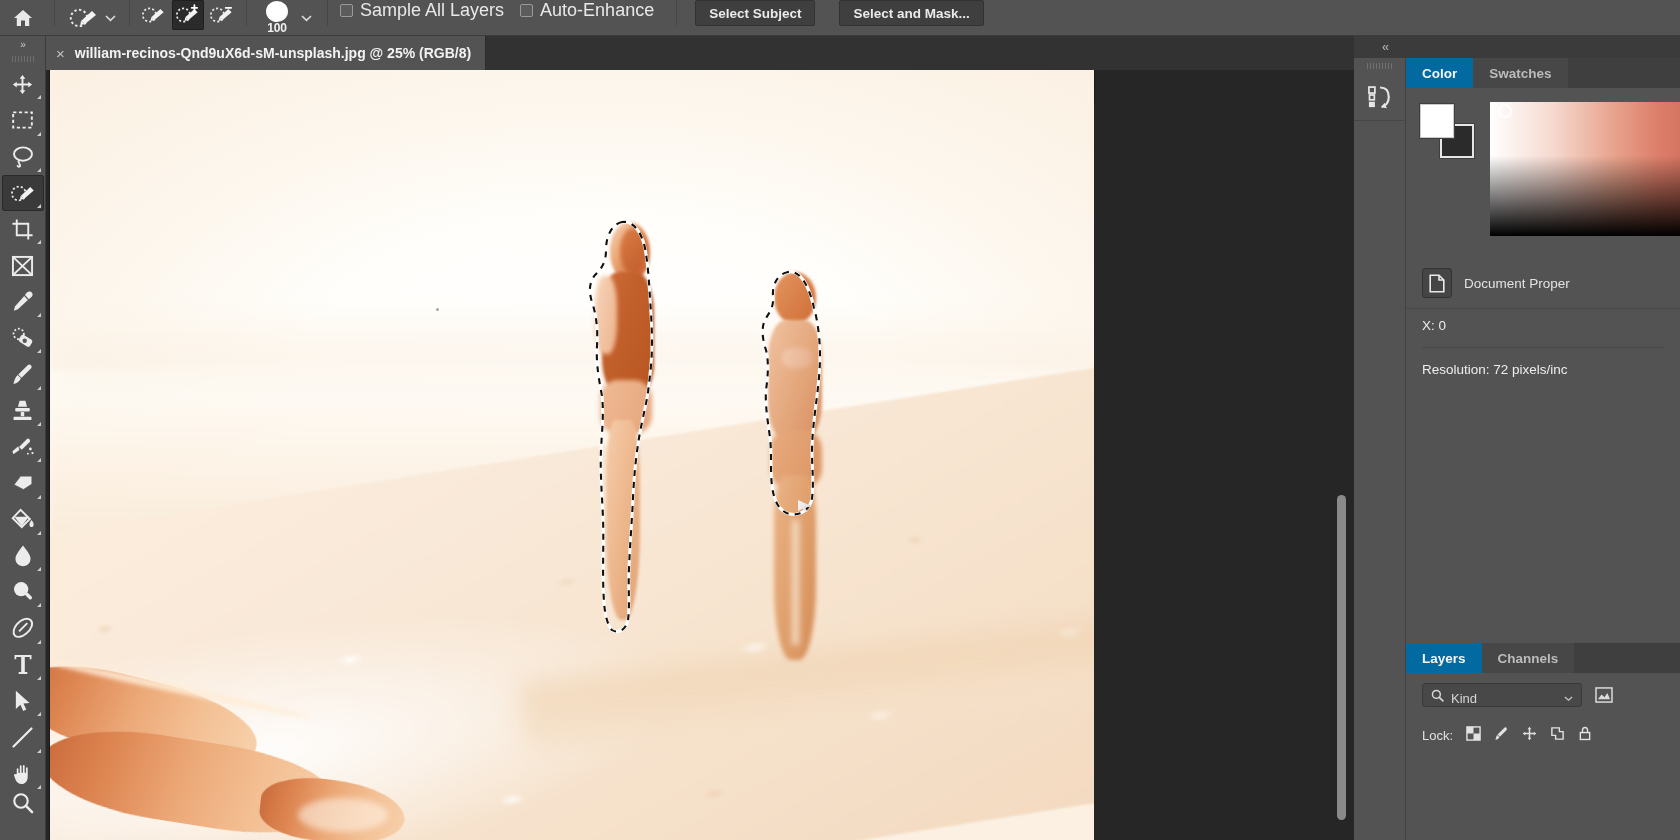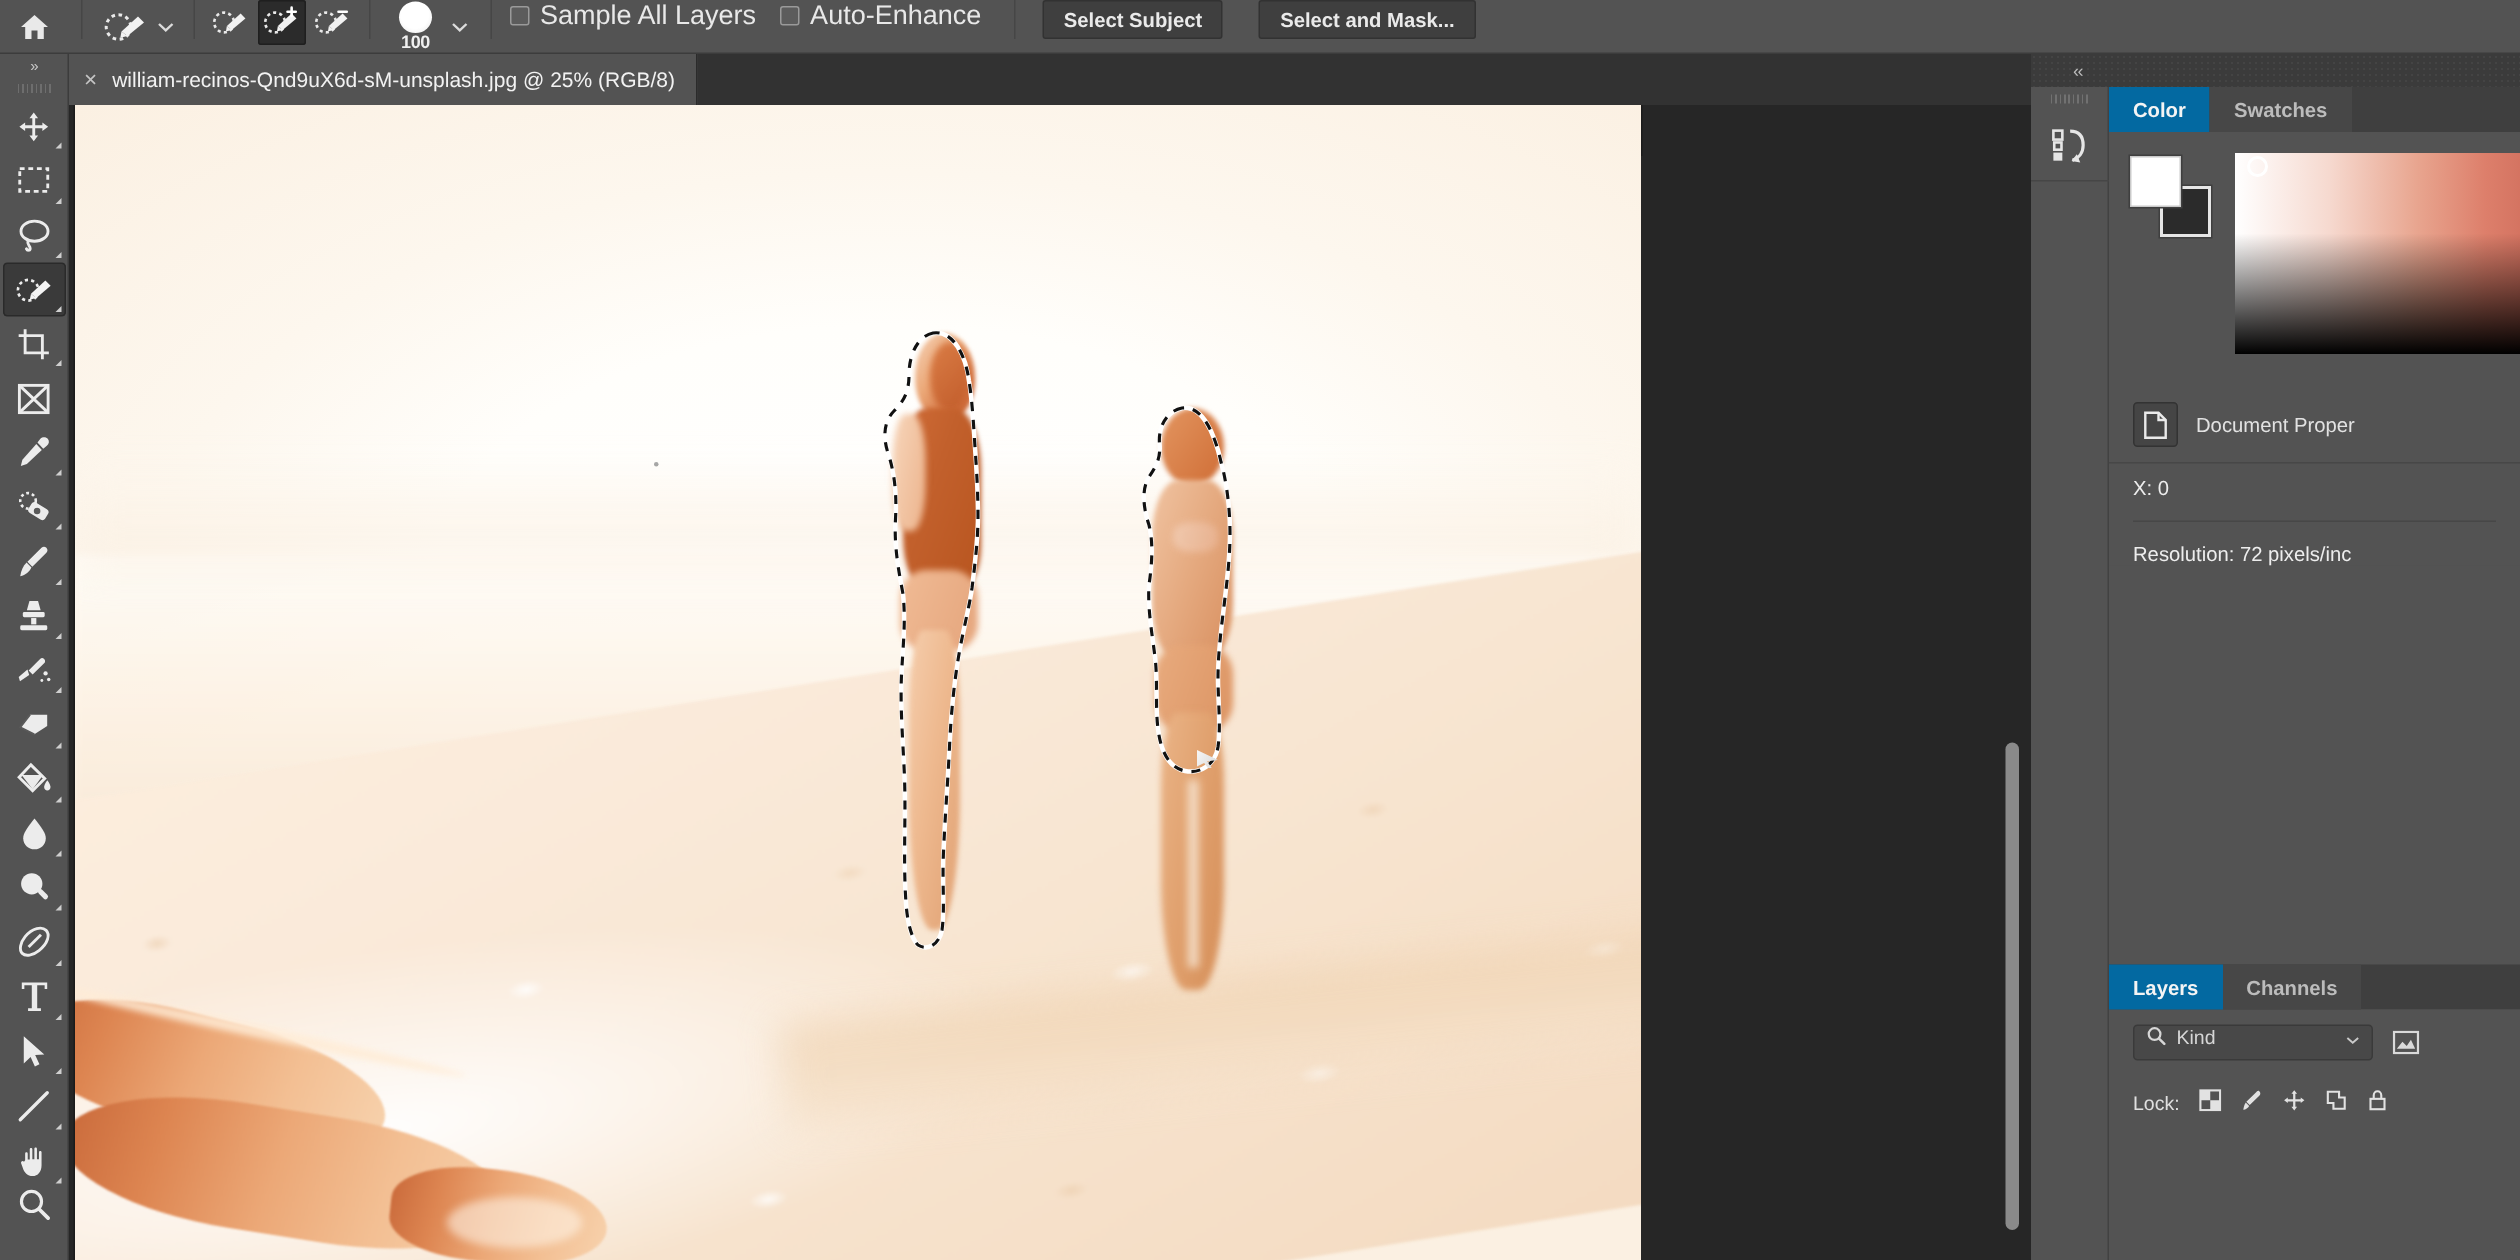--- a/index.html
+++ b/index.html
@@ -97,21 +97,21 @@
   }
   .tabbar {
     position: absolute; left: 0; top: 0; width: 1308px; height: 34px;
     background: #323232; display: flex; align-items: flex-end;
   }
   .doc-tab {
     height: 34px; background: #535353; display: flex; align-items: center;
     padding: 0 14px 0 10px; gap: 10px; border-right: 1px solid #2b2b2b;
   }
   .tab-close { font-size: 15px; color: #c4c4c4; line-height: 1; }
-  .tab-title { font-size: 14px; color: #f2f2f2; font-weight: normal; white-space: nowrap; }
+  .tab-title { font-size: 14px; color: #f2f2f2; font-weight: bold; white-space: nowrap; }
 
   .canvas-wrap {
     position: absolute; left: 0; top: 34px; width: 1308px; height: 770px;
     background: #262626; overflow: hidden;
   }
   .canvas {
     position: absolute; left: 4px; top: 0px; width: 1044px; height: 770px;
     overflow: hidden;
     box-shadow: 0 0 0 1px #1b1b1b;
     background: #fffdf9;
@@ -262,21 +262,21 @@
   .prop-head-label { font-size: 13.5px; color: #e2e2e2; white-space: nowrap; }
   .prop-row { padding: 9px 0 0 16px; font-size: 13.5px; color: #ededed; }
   .prop-divider { height: 1px; background: #474747; margin: 14px 16px 0 16px; }
   .prop-res { padding: 14px 0 0 16px; font-size: 13.5px; color: #ededed; white-space: nowrap; }
 
   
   .lay-body { padding: 0; }
   .lay-filter-row { display: flex; align-items: center; gap: 9px; padding: 10px 10px 8px 16px; }
   .lay-kind {
     flex: 0 0 160px; height: 24px; background: #484848; border: 1px solid #3a3a3a;
-    border-radius: 3px; display: flex; align-items: flex-start; gap: 7px; padding: 0 8px;
+    border-radius: 3px; display: flex; align-items: flex-end; gap: 7px; padding: 0 8px;
   }
   .lay-kind-label { font-size: 13px; color: #d6d6d6; flex: 1; }
   .lay-ficon {
     width: 26px; height: 24px; display:flex;align-items:center;justify-content:center;
   }
   .lay-blend-row { padding: 0 10px 0 16px; }
   .lay-blend {
     height: 24px; background: #535353; border: 1px solid #4a4a4a; border-radius: 3px;
     display: flex; align-items: center; padding: 0 8px;
     font-size: 13px; color: #d8d8d8; width: 150px;

